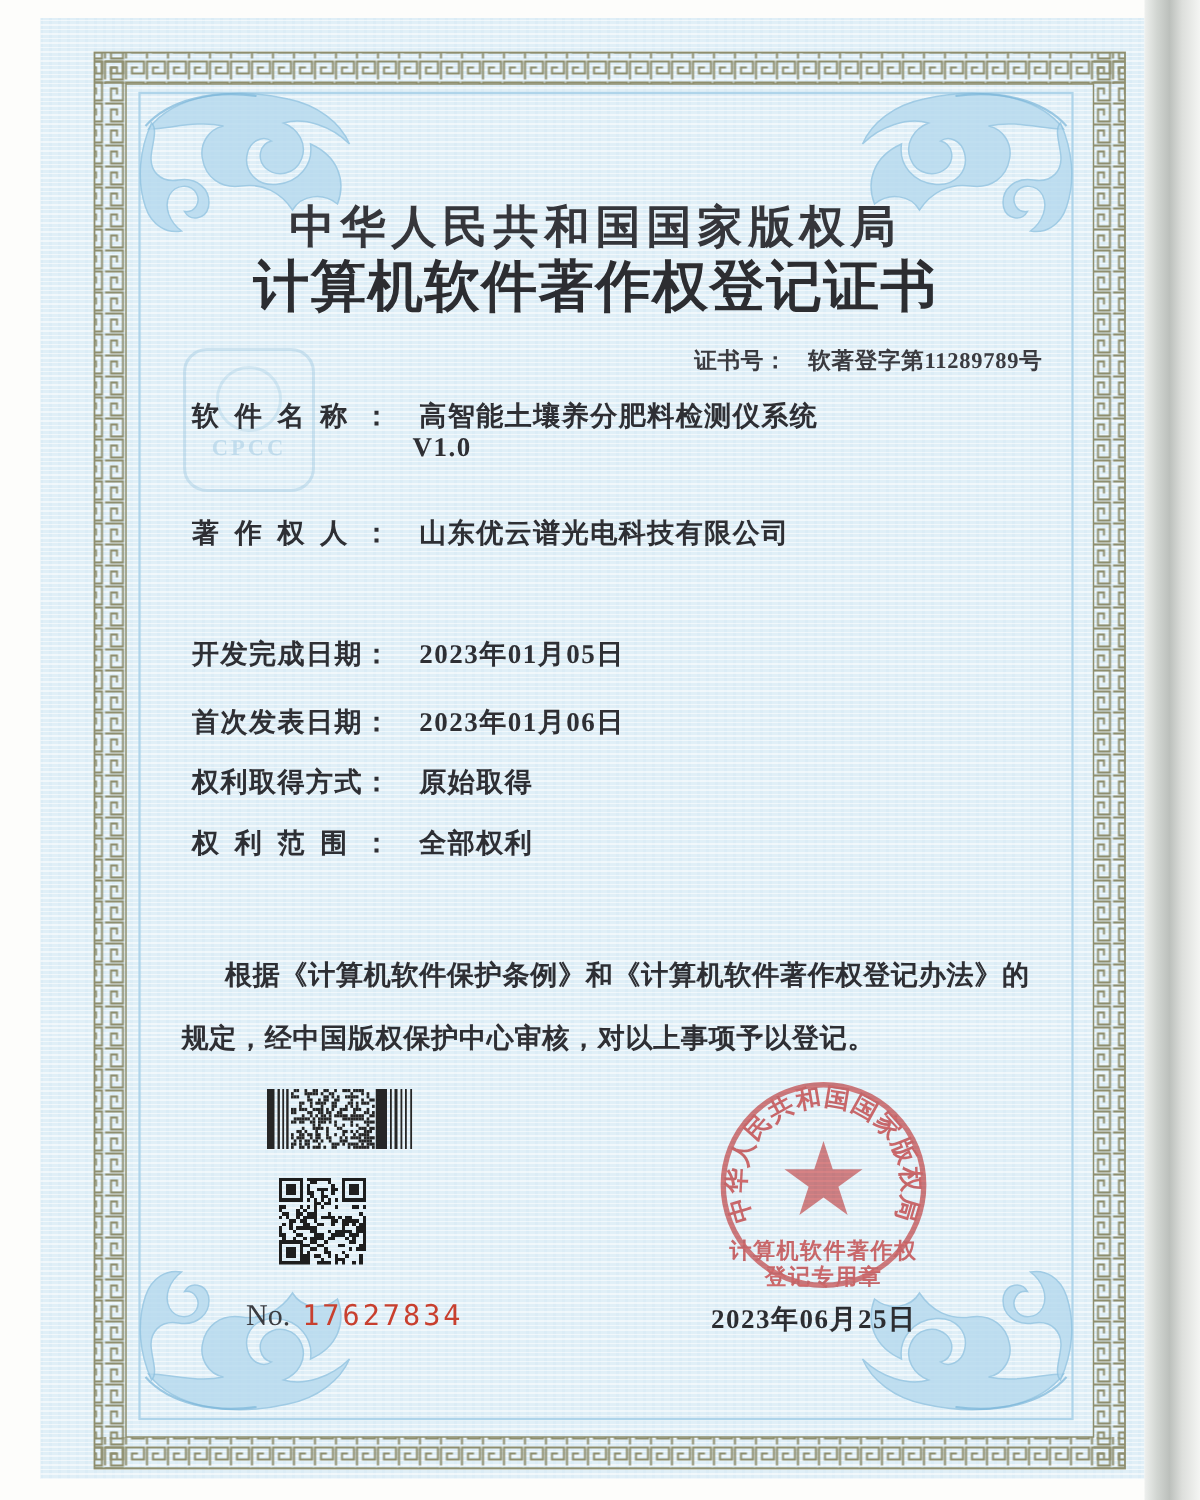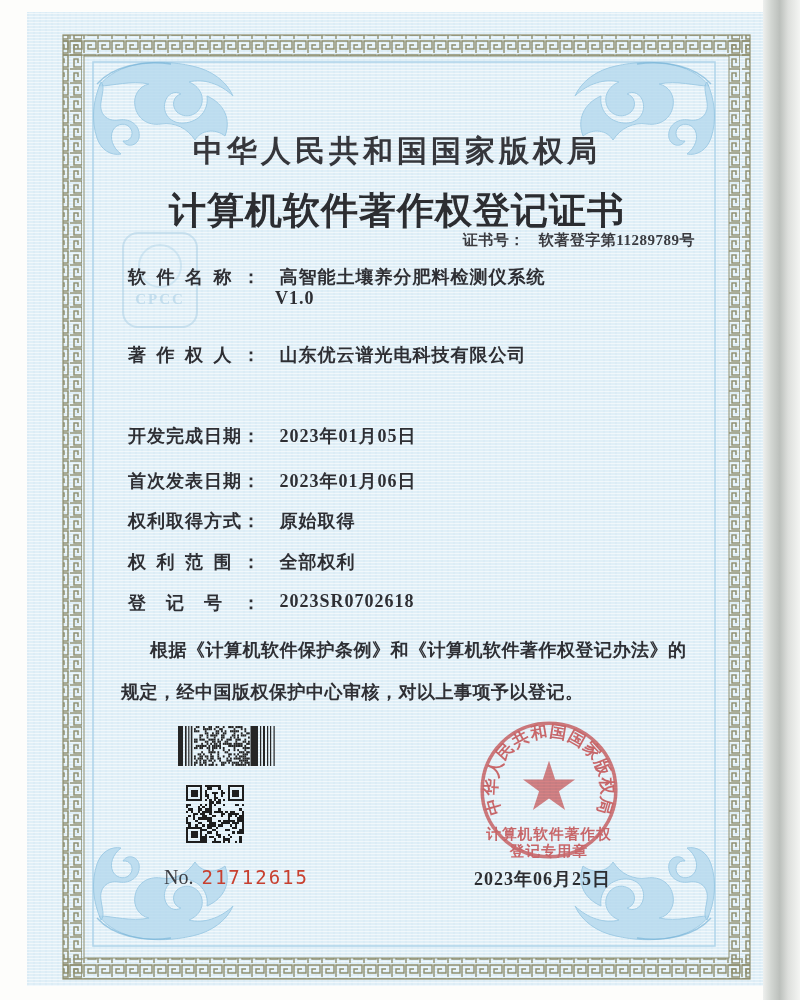--- a/index.html
+++ b/index.html
@@ -25,21 +25,21 @@
   }
   .frame-svg, .inner-line-svg{position:absolute;left:0;top:0;}
 
   .content{position:absolute;left:20px;top:0;width:700px;height:974px;}
 
   .authority{
     position:absolute;left:0;top:119px;width:700px;text-align:center;
     font-size:30px;font-weight:700;letter-spacing:4px;color:#35363b;
   }
   .cert-title{
-    position:absolute;left:0;top:174px;width:700px;text-align:center;
+    position:absolute;left:0;top:154px;width:700px;text-align:center;
     font-size:37px;font-weight:700;letter-spacing:1px;color:#2c2d31;
   }
   .cert-no{
     position:absolute;top:219px;right:52px;font-size:15px;font-weight:700;color:#3a3b40;
     letter-spacing:.5px;
   }
   .cert-no .gap{display:inline-block;width:14px;}
 
   .row{position:absolute;left:81px;font-size:18px;color:var(--text_dark);font-weight:700;}
   .row .lbl{display:inline-block;width:132px;text-align:justify;text-align-last:justify;vertical-align:top;}
@@ -53,21 +53,21 @@
   .barcode{position:absolute;left:131px;top:714px;width:102px;height:40px;}
   .qr{position:absolute;left:139px;top:773px;width:58px;height:58px;}
 
   .serial{position:absolute;left:117px;top:854px;font-size:20px;color:#3b3c41;}
   .serial .num{font-family:"DejaVu Sans Mono",monospace;font-size:19px;color:var(--serial_red);letter-spacing:2px;margin-left:8px;}
 
   .stamp{position:absolute;left:421px;top:697px;width:162px;height:162px;mix-blend-mode:multiply;opacity:.92;}
   .issue-date{position:absolute;left:427px;top:855px;font-size:18px;font-weight:700;color:#2c2d31;letter-spacing:1px;}
 
   .watermark{
-    position:absolute;left:95px;top:220px;width:76px;height:96px;
+    position:absolute;left:95px;top:220px;width:88px;height:96px;
     border:2px solid rgba(150,195,222,.38);border-radius:16px;
     display:flex;align-items:flex-end;justify-content:center;
     color:rgba(150,195,222,.45);font-size:15px;font-weight:700;letter-spacing:2px;
     padding-bottom:18px;
   }
   .watermark::before{
     content:"";position:absolute;top:10px;left:50%;transform:translateX(-50%);
     width:40px;height:40px;border:2px solid rgba(150,195,222,.30);border-radius:50%;
   }
   .hidden-defs{position:absolute;width:0;height:0;overflow:hidden;}
@@ -157,24 +157,20 @@
       <div class="row" style="top:497px;">
         <span class="lbl">权利取得方式：</span>
         <span class="val">原始取得</span>
       </div>
 
       <div class="row" style="top:538px;">
         <span class="lbl">权利范围：</span>
         <span class="val">全部权利</span>
       </div>
 
-      <div class="row" style="top:579px;">
-        <span class="lbl">登记号：</span>
-        <span class="val">2023SR0702618</span>
-      </div>
 
       <div class="statement l1">根据《计算机软件保护条例》和《计算机软件著作权登记办法》的</div>
       <div class="statement l2">规定，经中国版权保护中心审核，对以上事项予以登记。</div>
 
       <svg class="barcode" id="bc-svg" viewBox="0 0 102 40" preserveAspectRatio="none">
           <rect x="0" y="0" width="5" height="40" fill="#262626"></rect>
           <rect x="7" y="0" width="1.6" height="40" fill="#262626"></rect>
           <rect x="10.2" y="0" width="1.2" height="40" fill="#262626"></rect>
           <rect x="12.8" y="0" width="1.6" height="40" fill="#262626"></rect>
           <rect x="72.5" y="0" width="7.5" height="40" fill="#262626"></rect>
@@ -760,21 +756,21 @@
           <rect x="12" y="24" width="1" height="1" fill="#1e1e1e"></rect>
           <rect x="13" y="24" width="1" height="1" fill="#1e1e1e"></rect>
           <rect x="14" y="24" width="1" height="1" fill="#1e1e1e"></rect>
           <rect x="16" y="24" width="1" height="1" fill="#1e1e1e"></rect>
           <rect x="18" y="24" width="1" height="1" fill="#1e1e1e"></rect>
           <rect x="21" y="24" width="1" height="1" fill="#1e1e1e"></rect>
           <rect x="23" y="24" width="1" height="1" fill="#1e1e1e"></rect>
         </svg>
 
       <div class="serial">
-        <span>No.</span><span class="num">21712615</span>
+        <span>No.</span><span class="num">17627834</span>
       </div>
 
       <svg class="stamp" viewBox="0 0 160 160">
         <circle cx="80" cy="80" r="66" fill="none" stroke="#dd6464" stroke-width="3.5" opacity="0.9"></circle>
         <polygon points="80,51 86.1,69.7 105.7,69.7 89.8,81.2 95.9,99.8 80,88.3 64.1,99.8 70.2,81.2 54.3,69.7 73.9,69.7" fill="#dd6464" opacity="0.85"></polygon>
         <path id="arcPath" d="M 33,102 A 52,52 0 1 1 127,102" fill="none"></path>
         <text font-size="16.5" font-weight="bold" fill="#dd6060" letter-spacing="1" font-family="&quot;Liberation Serif&quot;,&quot;DejaVu Serif&quot;,serif">
           <textPath href="#arcPath" startOffset="50%" text-anchor="middle">中华人民共和国国家版权局</textPath>
         </text>
         <text x="80" y="128" font-size="14.5" font-weight="bold" fill="#dd6060" text-anchor="middle" letter-spacing="1" font-family="&quot;Liberation Serif&quot;,&quot;DejaVu Serif&quot;,serif">计算机软件著作权</text>

